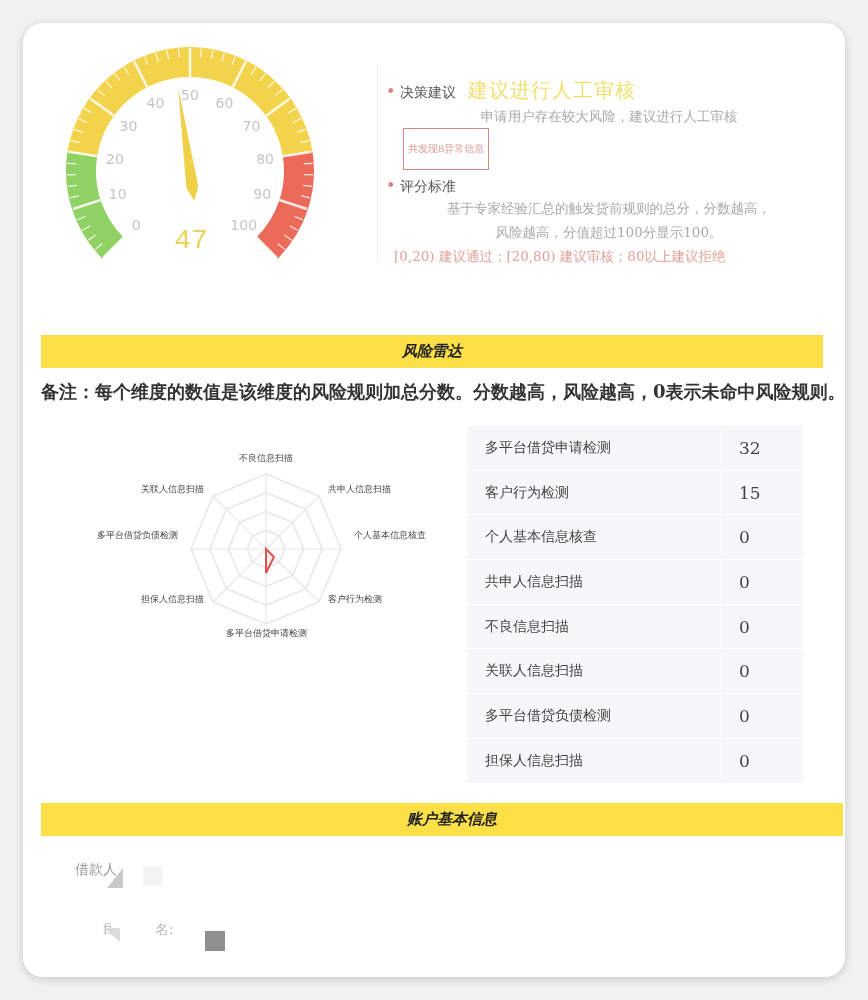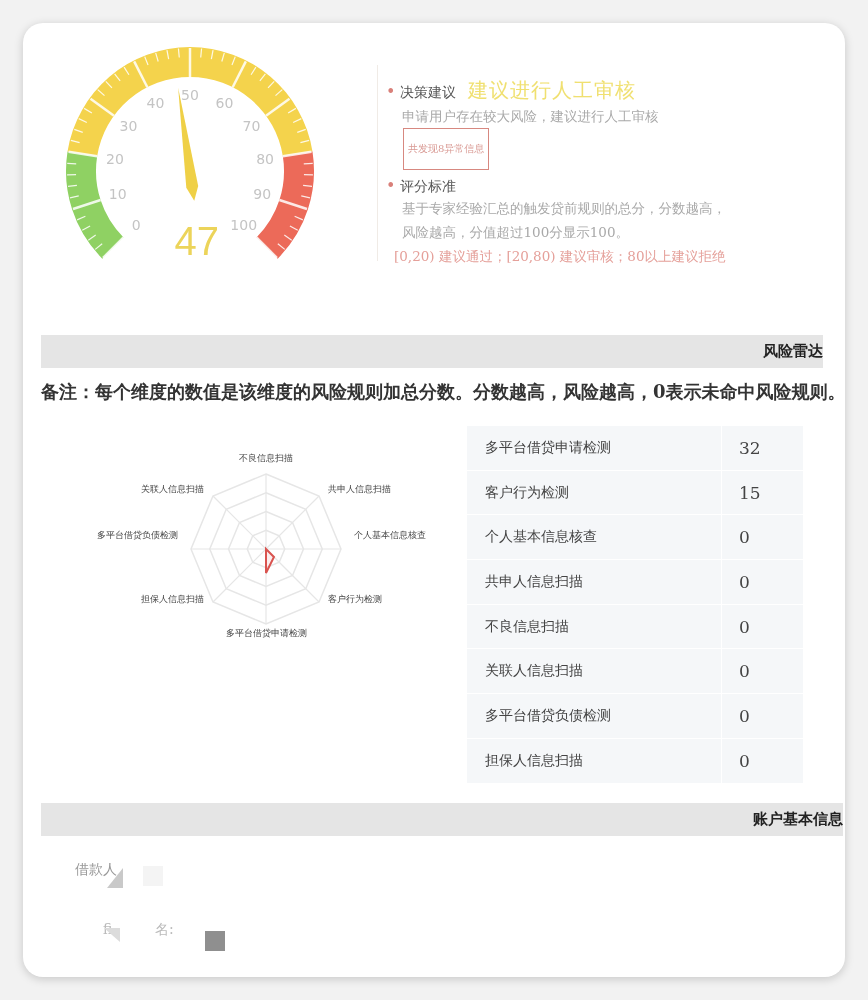--- a/index.html
+++ b/index.html
@@ -9,44 +9,44 @@
   }
   .card {
     position:absolute; left:23px; top:23px; width:822px; height:954px;
     background:#ffffff; border-radius:20px;
     box-shadow: 0 2px 10px rgba(0,0,0,0.18);
     overflow:hidden;
   }
   
   .gauge { position:absolute; left:0; top:0; }
   .gauge-value {
-    position:absolute; left:140px; top:196px; width:56px; text-align:right;
-    font-family:Liberation Sans, sans-serif;
-    font-size:40px; color:#ecd45a; line-height:44px;
+    position:absolute; left:140px; top:196px; width:56px; text-align:center;
+    font-family:Liberation Mono, monospace;
+    font-size:28px; color:#ecd45a; line-height:44px;
   }
   
   .decision {
     position:absolute; left:354px; top:42px; width:430px; height:196px;
     border-left:1px solid #f0ebe6; padding-left:8px;
   }
   .row { position:relative; display:flex; align-items:baseline; white-space:nowrap; }
   .bullet { color:#d9807a; font-size:16px; width:14px; display:inline-block; }
   .label { font-size:14px; color:#555; }
   .suggest { font-size:20px; color:#f0e070; margin-left:12px; letter-spacing:1px; }
-  .desc { font-size:13.5px; color:#a9a9a9; margin-left:16px; line-height:24px; }
+  .desc { font-size:13.5px; color:#a9a9a9; margin-left:16px; line-height:24px;text-align:center; }
   .alert-box {
     display:inline-block; margin-left:17px; border:1.5px solid #d78880; color:#d99a94;
     font-size:10px; padding:12px 4px; line-height:16px;
   }
   .thresholds { font-size:13.5px; color:#e5a09a; margin-left:8px; line-height:24px; }
   
   .section-head {
-    position:absolute; left:18px; width:782px; height:33px; background:#e5e5e5;
-    text-align:right; font-family:"DejaVu Sans","Liberation Sans",sans-serif;
-    font-weight:bold; font-size:15px; color:#222; line-height:33px;
+    position:absolute; left:18px; width:782px; height:33px; background:#fde047;
+    text-align:center; font-family:"DejaVu Sans","Liberation Sans",sans-serif;
+    font-weight:bold; font-size:15px; color:#222; line-height:33px;font-style:italic;
   }
   .note {
     position:absolute; left:18px; top:357px; font-size:18px; color:#333; white-space:nowrap;font-weight:bold;
   }
   
   .radar { position:absolute; left:0; top:0; }
   .radar-label {
     position:absolute; font-family:"DejaVu Sans","Liberation Sans",sans-serif;
     font-size:9px; color:#444; white-space:nowrap;
   }

